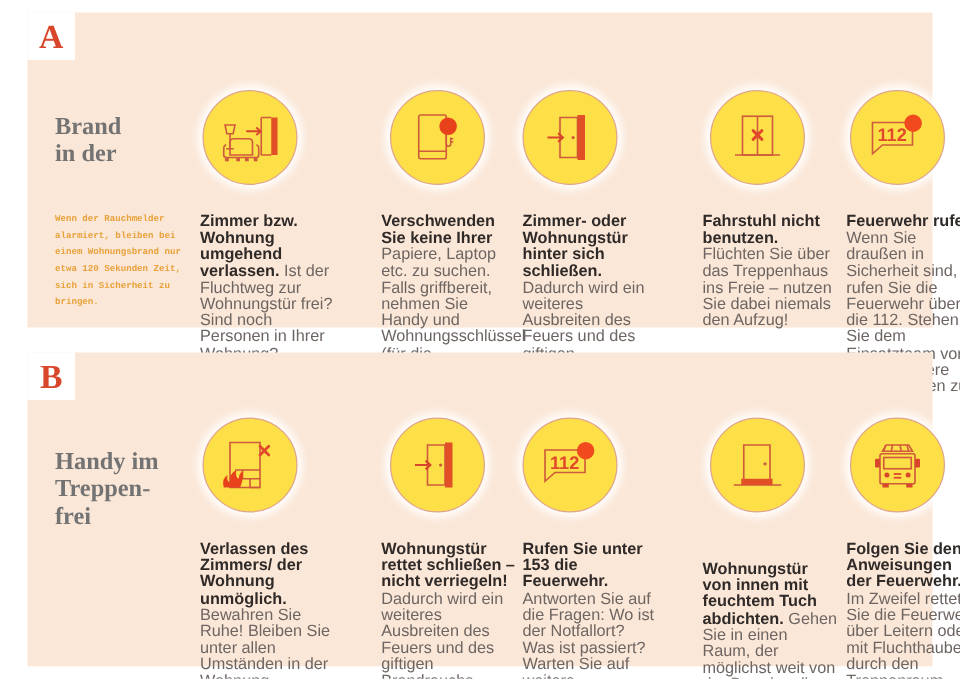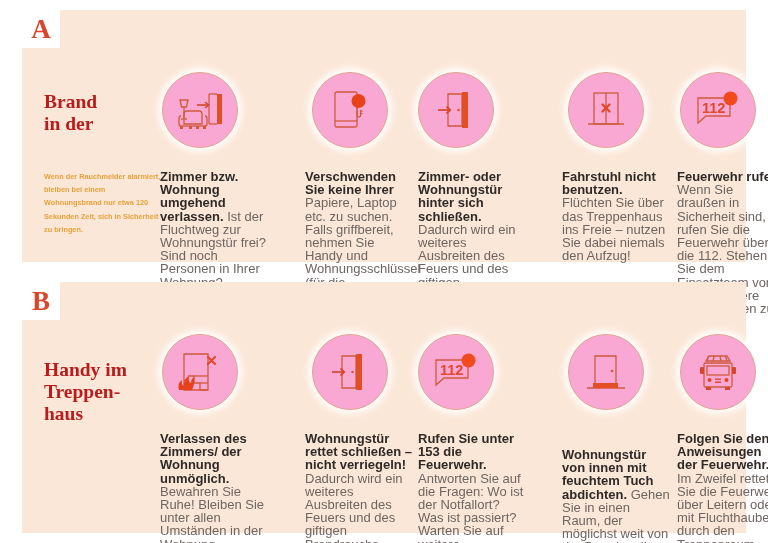--- a/index.html
+++ b/index.html
@@ -50,46 +50,47 @@
     letter-spacing: 0;
   }
 
   .section-title {
     position: absolute;
     left: 22px;
     font-family: "Liberation Serif", serif;
     font-weight: bold;
     font-size: 19.5px;
     line-height: 22px;
-    color: #b91c1c;
+    color: #737373;
     width: 120px;
   }
   #title-a { top: 81px; }
   #title-b { top: 77px; }
 
   .intro-text {
     position: absolute;
     left: 22px;
     width: 118px;
     font-size: 7.3px;
     line-height: 13.2px;
     font-weight: bold;
     color: #e8a13a;
+    font-family: Liberation Mono, monospace;
   }
   #intro-a { top: 160px; }
   .icon-wrap {
     position: absolute;
     width: 76px;
     height: 76px;
   }
   .icon-circle {
     width: 76px;
     height: 76px;
     border-radius: 50%;
-    background: #f9a8d4;
+    background: #fde047;
     border: 1px solid #e0a48c;
     box-shadow: 0 0 7px 4px rgba(255,255,255,0.95);
     display: flex;
     align-items: center;
     justify-content: center;
     box-sizing: border-box;
   }
   .icon-circle svg { display: block; }
 
   .caption {
@@ -257,21 +258,21 @@
 
   <div class="panel" id="panel-b">
 
     <div class="badge-notch">
       <span class="badge-letter">B</span>
     </div>
 
     <div class="section-title" id="title-b">
       <div>Handy im</div>
       <div>Treppen-</div>
-      <div>haus</div>
+      <div>frei</div>
     </div>
 
     <div class="icon-wrap ic1" style="top:52px">
       <div class="icon-circle">
         <svg width="50" height="48" viewBox="0 0 50 48">
           <g fill="none" stroke="#cf5a3c" stroke-width="1.3">
             <path d="M9 6 h24 v36 h-24 z"></path>
             <path d="M33 42 h-8 v-7 h-6 v-7 h-6"></path>
             <path d="M25 35 h8"></path>
             <path d="M19 28 h14"></path>

